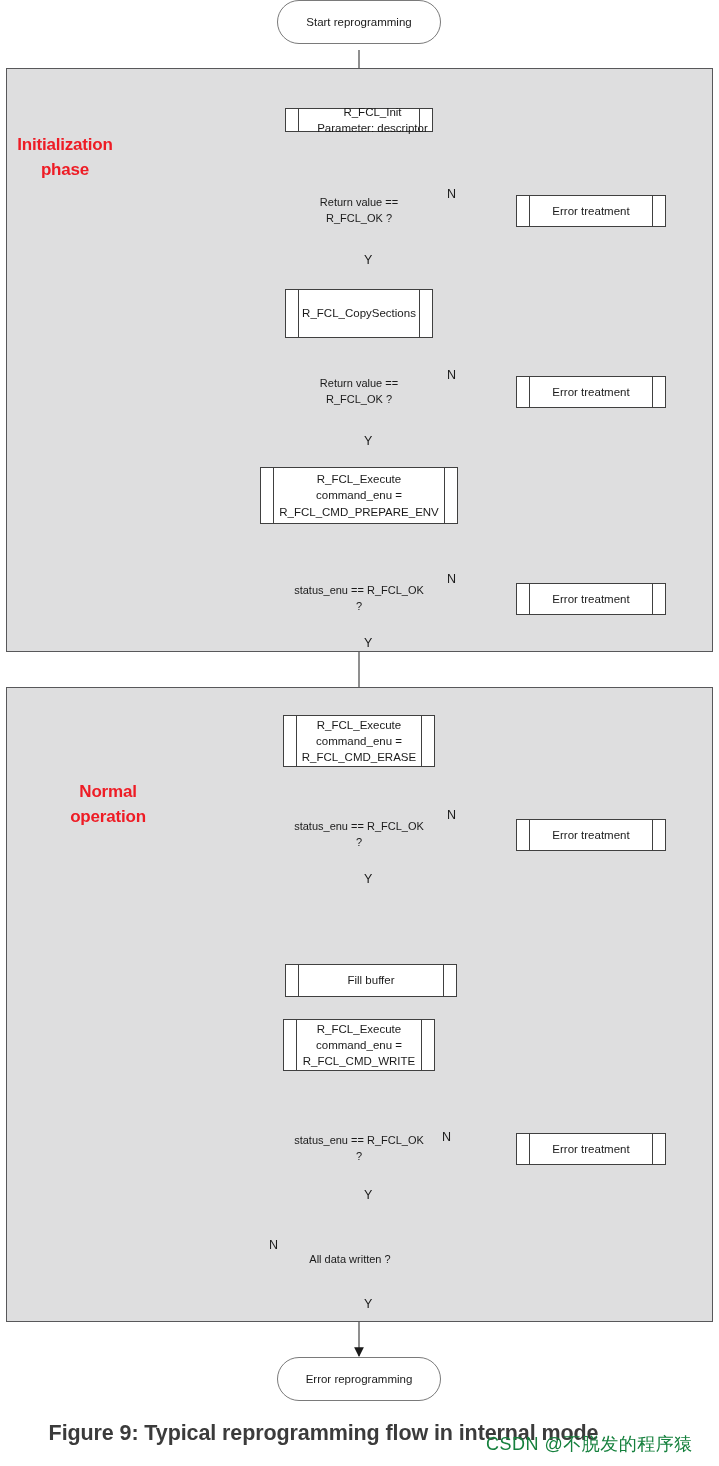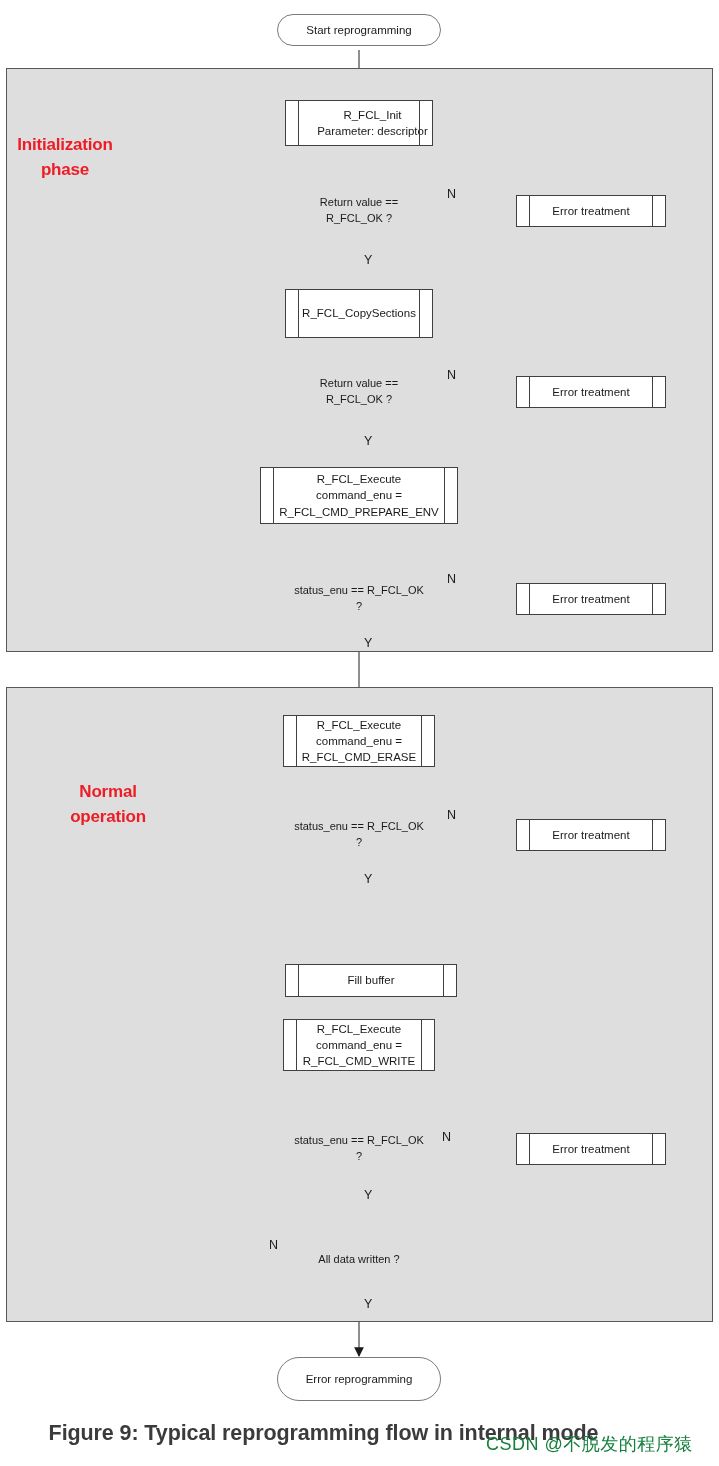--- a/index.html
+++ b/index.html
@@ -195,23 +195,23 @@
 </svg>
 
 <div class="phase-panel" id="panel-init"></div>
 <div class="phase-panel" id="panel-normal"></div>
 
 <div class="phase-label" id="label-init">Initialization
 phase</div>
 <div class="phase-label" id="label-normal">Normal
 operation</div>
 
-<div class="terminator" style="left:277px; top:14px; width:164px; height:32px;">Start reprogramming</div>
-
-<div class="node predef" style="left:285px; top:100px; width:148px; height:46px;padding-left:27px;">R_FCL_Init
+<div class="terminator" style="left:277px; top:0; width:164px; height:44px;">Start reprogramming</div>
+
+<div class="node predef" style="left:285px; top:108px; width:148px; height:24px;padding-left:27px;">R_FCL_Init
 Parameter: descriptor</div>
 
 <div class="node predef" style="left:516px; top:195px; width:150px; height:32px;">Error treatment</div>
 
 <div class="node predef" style="left:285px; top:289px; width:148px; height:49px;">R_FCL_CopySections</div>
 
 <div class="node predef" style="left:516px; top:376px; width:150px; height:32px;">Error treatment</div>
 
 <div class="node predef" style="left:260px; top:467px; width:198px; height:57px;">R_FCL_Execute
 command_enu =
@@ -248,21 +248,21 @@
 ?</div>
 </div>
 <div class="decision" style="left:285px; top:801px; width:148px; height:68px;">
   <div class="dlabel">status_enu == R_FCL_OK
 ?</div>
 </div>
 <div class="decision" style="left:285px; top:1115px; width:148px; height:68px;">
   <div class="dlabel">status_enu == R_FCL_OK
 ?</div>
 </div>
-<div class="decision" style="left:285px; top:1226px; width:148px; height:68px;">
+<div class="decision" style="left:276px; top:1226px; width:148px; height:68px;">
   <div class="dlabel">All data written ?</div>
 </div>
 
 <div class="edge-label" style="left:447px; top:187px;">N</div>
 <div class="edge-label" style="left:364px; top:253px;">Y</div>
 <div class="edge-label" style="left:447px; top:368px;">N</div>
 <div class="edge-label" style="left:364px; top:434px;">Y</div>
 <div class="edge-label" style="left:447px; top:572px;">N</div>
 <div class="edge-label" style="left:364px; top:636px;">Y</div>
 <div class="edge-label" style="left:447px; top:808px;">N</div>

